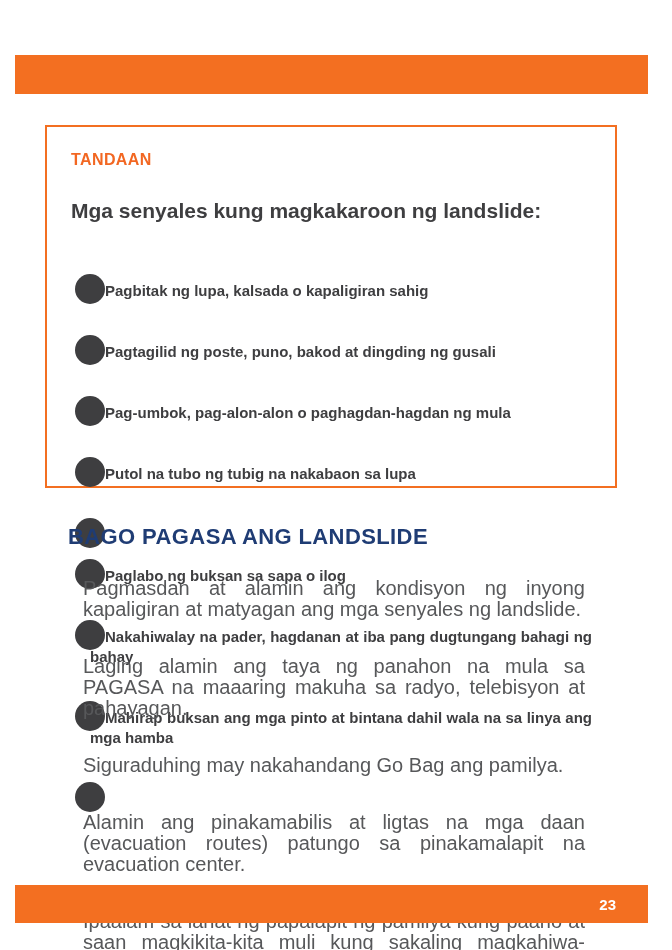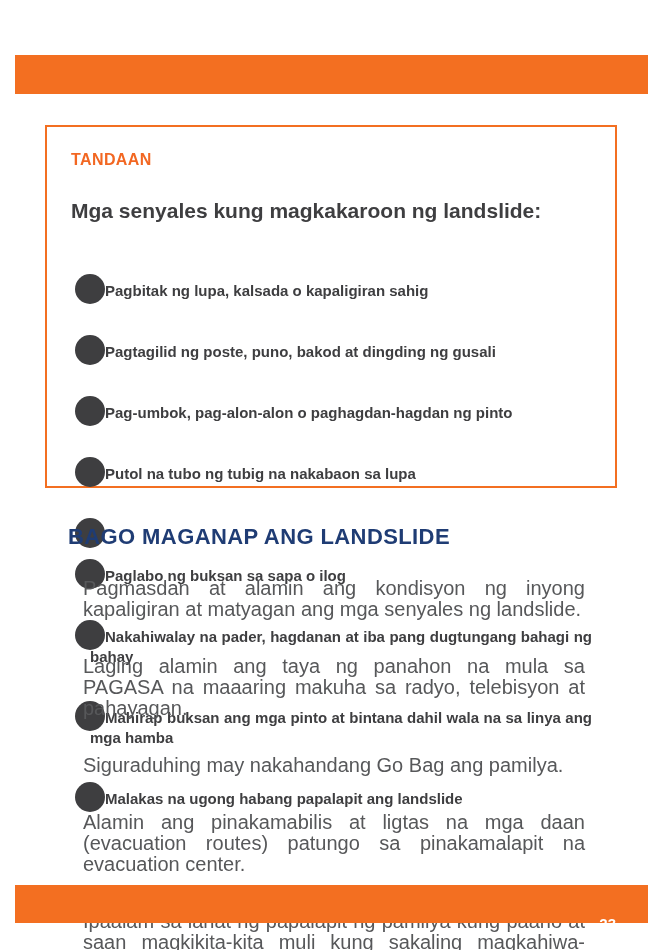--- a/index.html
+++ b/index.html
@@ -73,52 +73,52 @@
     color: #57585A;
     font-size: 20px;
     line-height: 21px;
     text-align: justify;
     margin-bottom: 6px;
   }
   .footer-bar {
     position: absolute; left: 0; top: 870px;
     width: 633px; height: 38px;
     background: #F36F21;
-    display: flex; align-items: flex-start; justify-content: flex-end;
+    display: flex; align-items: center; justify-content: flex-end;
     padding-right: 17px;
   }
   .page-number {
     color: #ffffff;
     font-size: 15px; font-weight: bold;
   }
 </style>
 </head>
 <body>
 
 <div class="page">
 
   <div class="top-bar"></div>
 
   <div class="notice-box">
     <div class="notice-title">TANDAAN</div>
     <div class="notice-subtitle">Mga senyales kung magkakaroon ng landslide:</div>
     <ul class="signal-list">
       <li><span class="bullet"></span><span>Pagbitak ng lupa, kalsada o kapaligiran sahig</span></li>
       <li><span class="bullet"></span><span>Pagtagilid ng poste, puno, bakod at dingding ng gusali</span></li>
-      <li><span class="bullet"></span><span>Pag-umbok, pag-alon-alon o paghagdan-hagdan ng pinto</span></li>
+      <li><span class="bullet"></span><span>Pag-umbok, pag-alon-alon o paghagdan-hagdan ng mula</span></li>
       <li><span class="bullet"></span><span>Putol na tubo ng tubig na nakabaon sa lupa</span></li>
       <li><span class="bullet"></span></li>
       <li><span class="bullet"></span><span>Paglabo ng buksan sa sapa o ilog</span></li>
       <li><span class="bullet"></span><span>Nakahiwalay na pader, hagdanan at iba pang dugtungang bahagi ng bahay</span></li>
       <li><span class="bullet"></span><span>Mahirap buksan ang mga pinto at bintana dahil wala na sa linya ang mga hamba</span></li>
-      <li><span class="bullet"></span><span>Malakas na ugong habang papalapit ang landslide</span></li>
+      <li><span class="bullet"></span></li>
     </ul>
   </div>
 
-  <h1 class="section-heading">BAGO MAGANAP ANG LANDSLIDE</h1>
+  <h1 class="section-heading">BAGO PAGASA ANG LANDSLIDE</h1>
 
   <div class="section-body">
     <p>Pagmasdan at alamin ang kondisyon ng inyong kapaligiran at matyagan ang mga senyales ng landslide.</p>
     <p>Laging alamin ang taya ng panahon na mula sa PAGASA na maaaring makuha sa radyo, telebisyon at pahayagan.</p>
     <p>Siguraduhing may nakahandang Go Bag ang pamilya.</p>
     <p>Alamin ang pinakamabilis at ligtas na mga daan (evacuation routes) patungo sa pinakamalapit na evacuation center.</p>
     <p>Ipaalam sa lahat ng papalapit ng pamilya kung paano at saan magkikita-kita muli kung sakaling magkahiwa-hiwalay.</p>
   </div>
 
   <div class="footer-bar">

